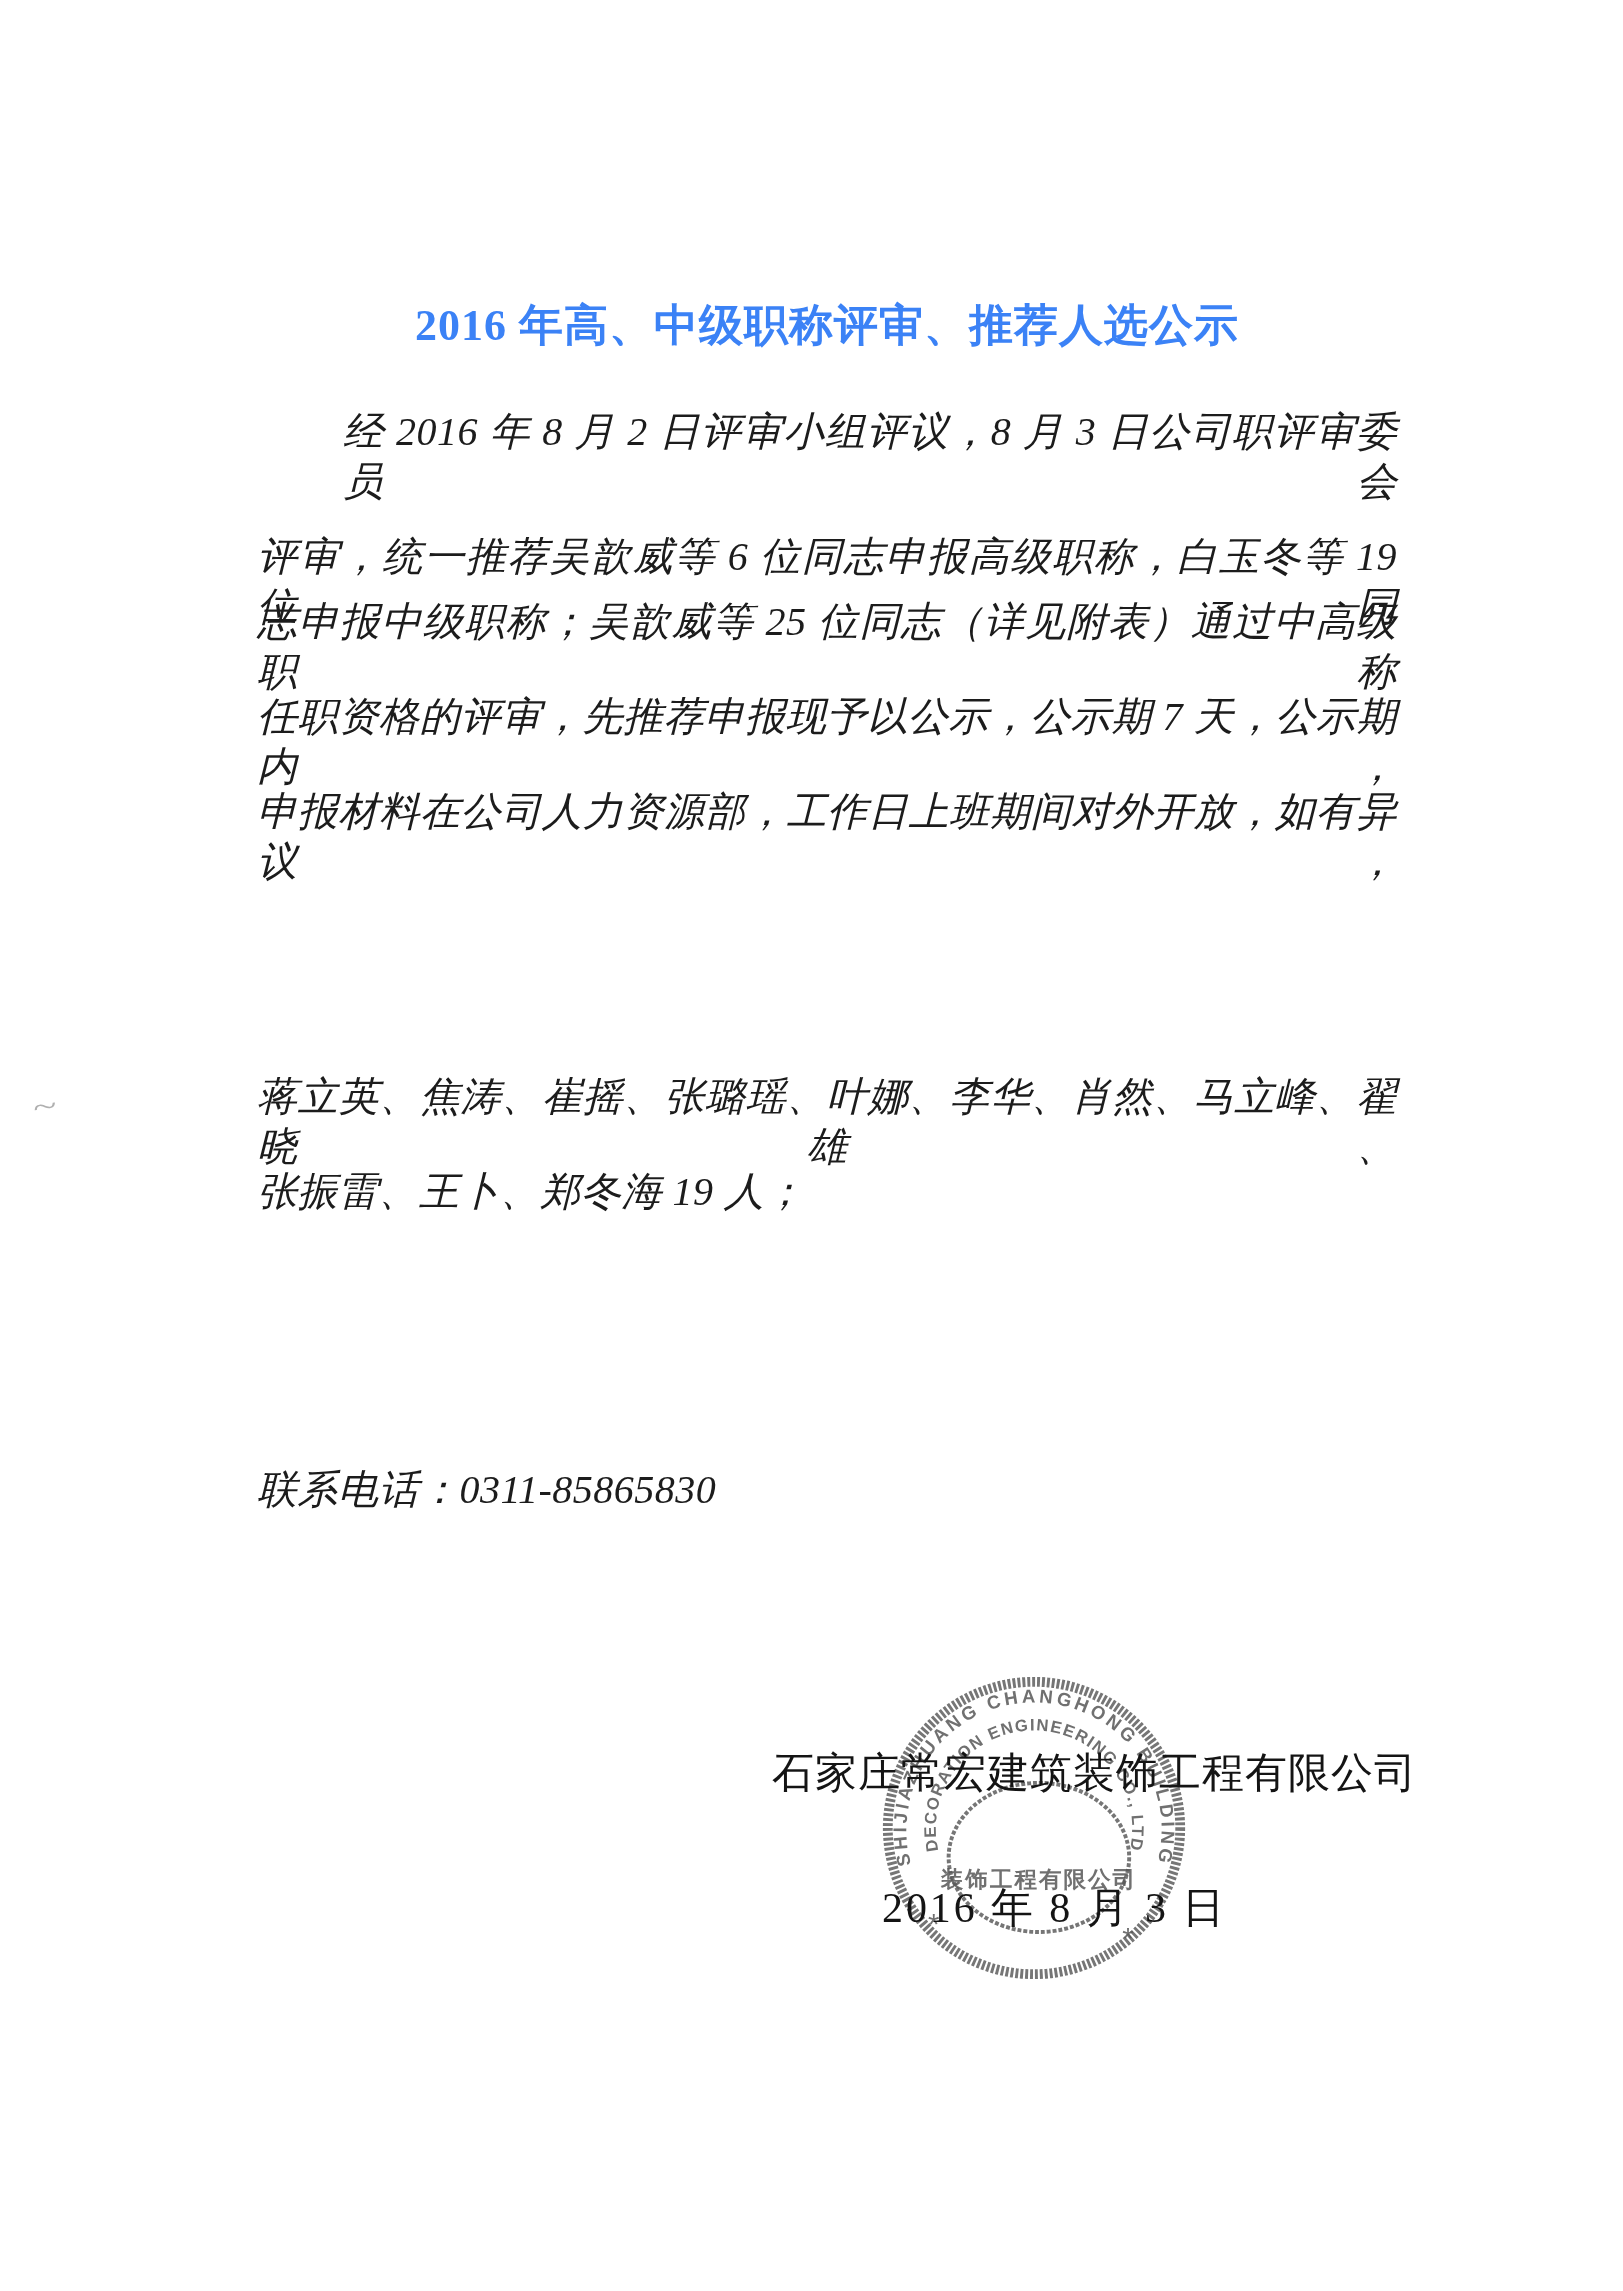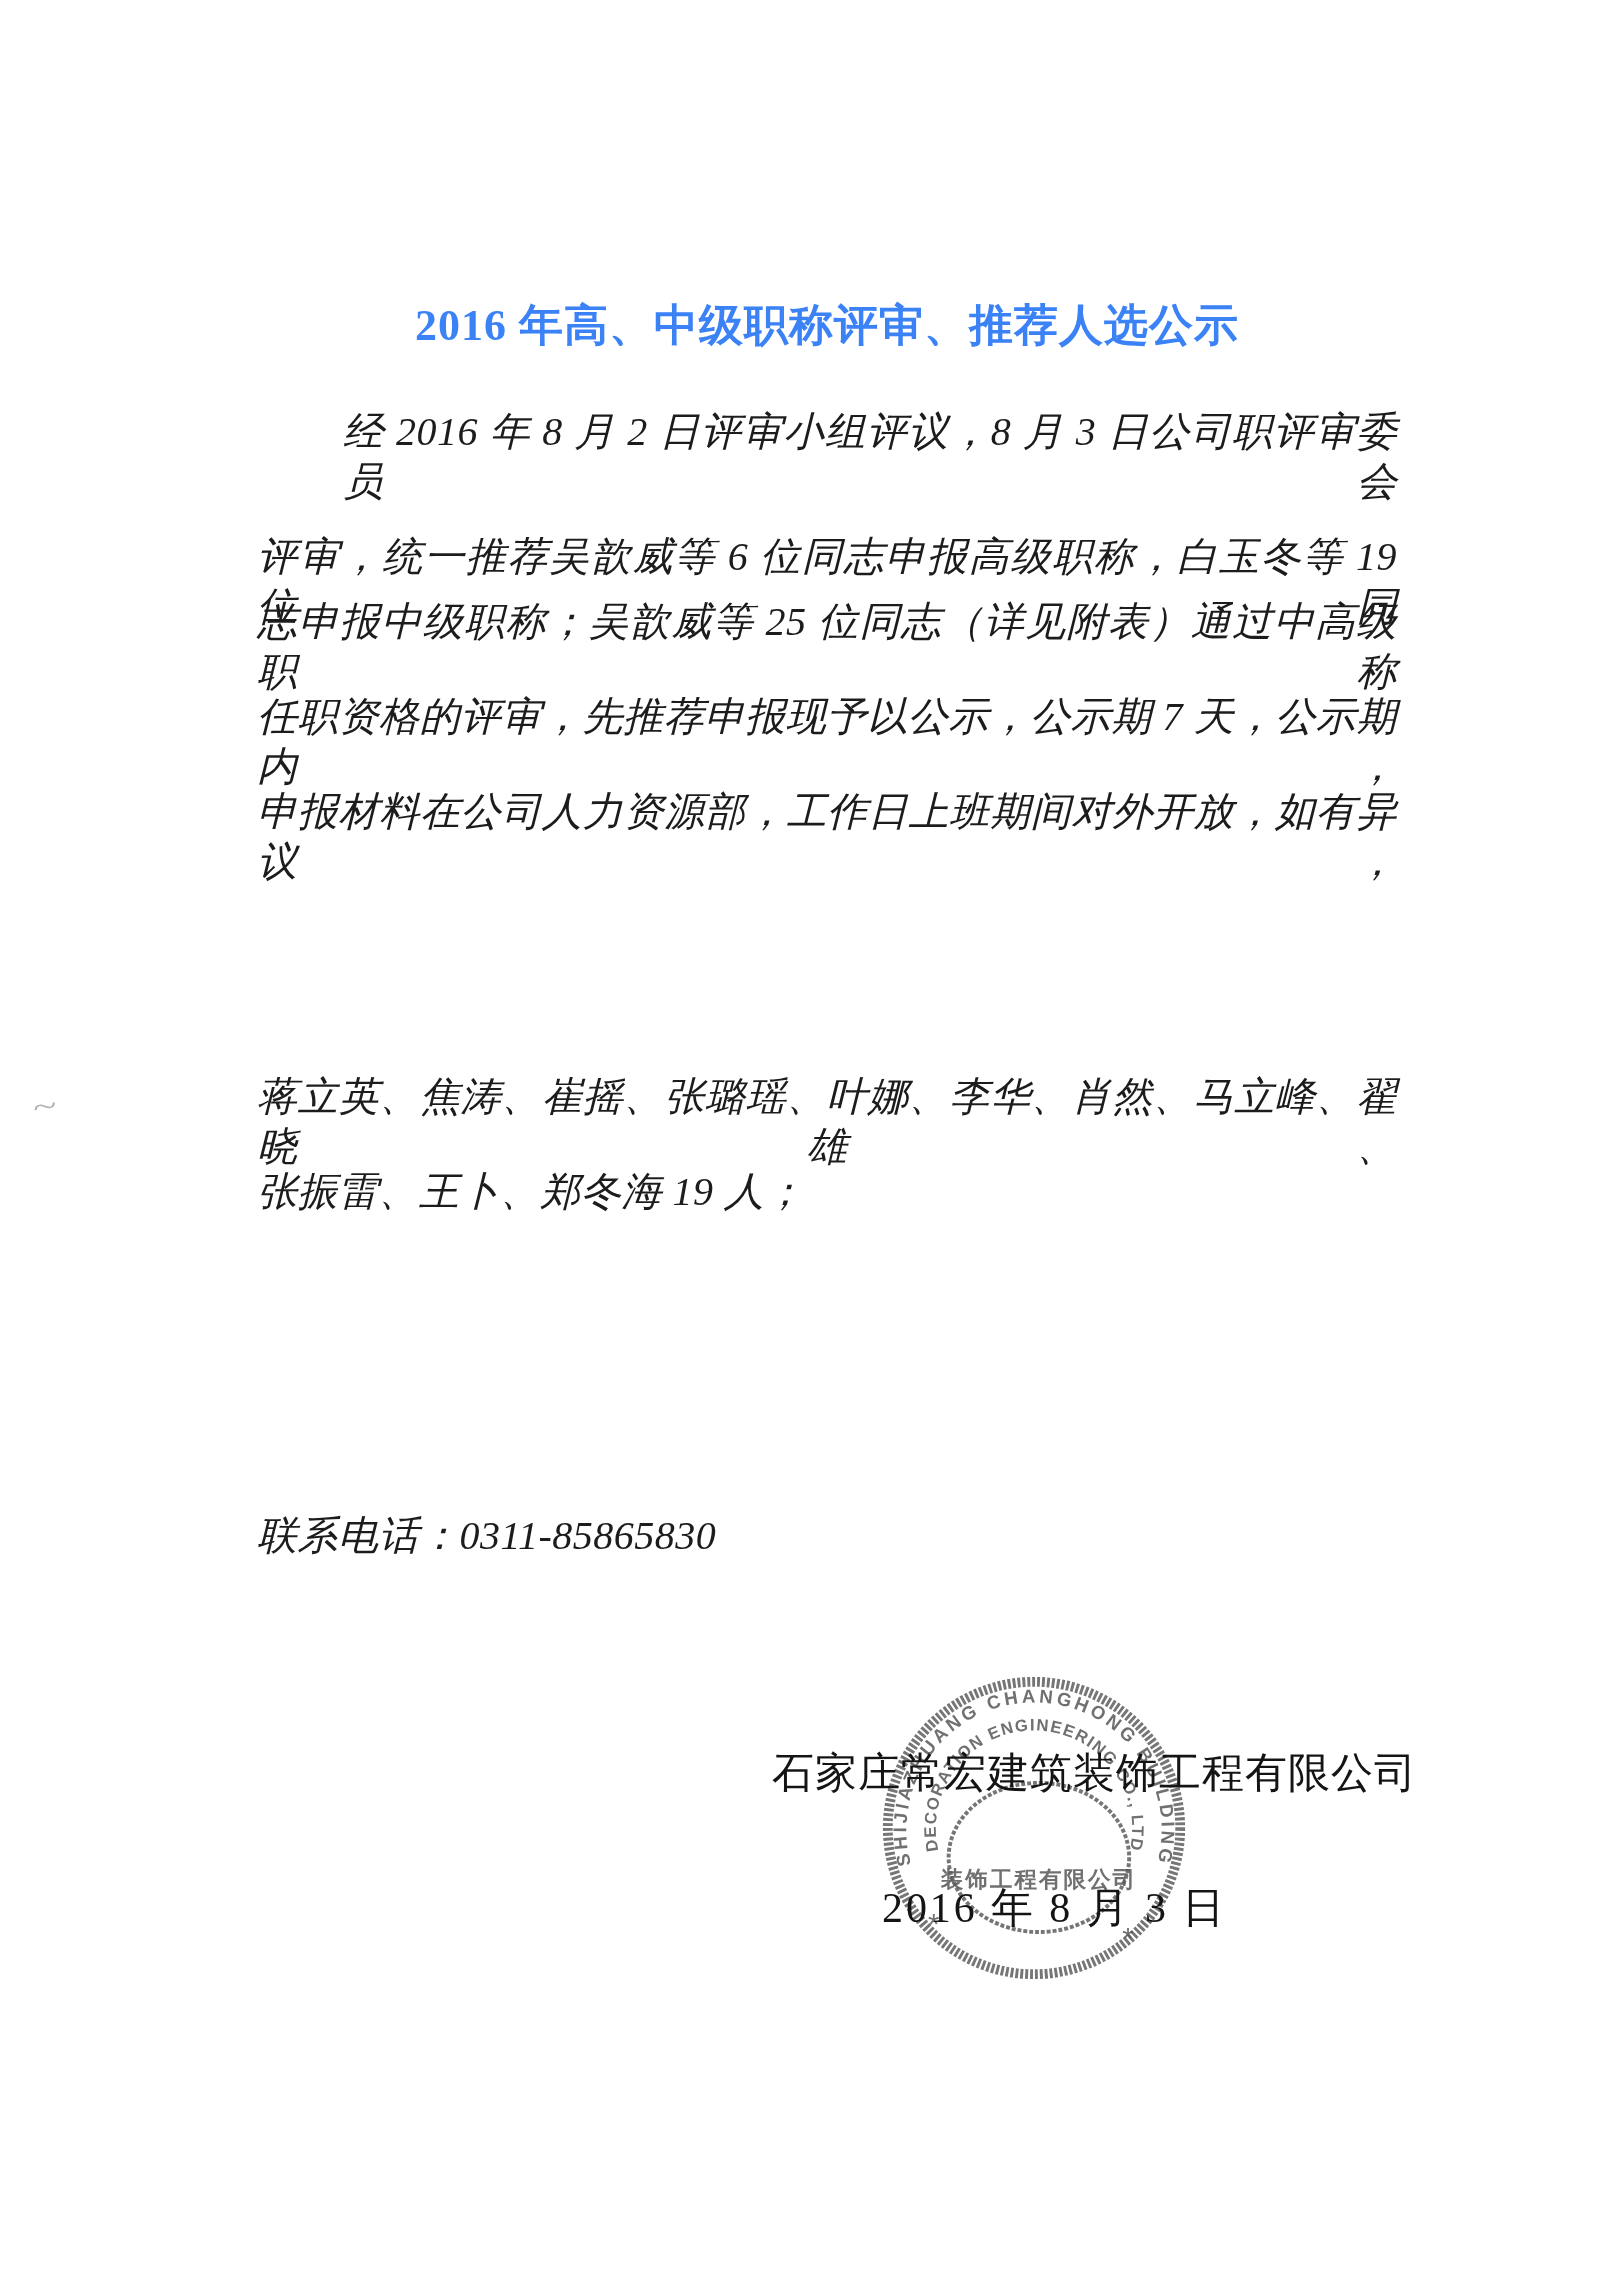--- a/index.html
+++ b/index.html
@@ -69,21 +69,21 @@
   <div class="line just indent" style="top:407px">经 2016 年 8 月 2 日评审小组评议，8 月 3 日公司职评审委员会</div>
   <div class="line just" style="top:532px">评审，统一推荐吴歆威等 6 位同志申报高级职称，白玉冬等 19 位同</div>
   <div class="line just" style="top:597px">志申报中级职称；吴歆威等 25 位同志（详见附表）通过中高级职称</div>
   <div class="line just" style="top:692px">任职资格的评审，先推荐申报现予以公示，公示期 7 天，公示期内，</div>
   <div class="line just" style="top:787px">申报材料在公司人力资源部，工作日上班期间对外开放，如有异议，</div>
 
   <div class="line just" style="top:1072px">蒋立英、焦涛、崔摇、张璐瑶、叶娜、李华、肖然、马立峰、翟晓雄、</div>
   <div class="line leftal" style="top:1167px">张振雷、王卜、郑冬海 19 人；</div>
 
 
-  <div class="line leftal" style="top:1511px">联系电话：0311-85865830</div>
+  <div class="line leftal" style="top:1465px">联系电话：0311-85865830</div>
 
   <svg class="stamp" width="314" height="314" viewBox="0 0 320 320" aria-hidden="true">
     <g fill="none" stroke="#585858" opacity="0.82">
       <circle cx="160" cy="160" r="149" stroke-width="10" stroke-dasharray="3 2"></circle>
       <ellipse cx="165" cy="190" rx="92" ry="76" stroke-width="4" stroke-dasharray="4 2"></ellipse>
     </g>
     <path id="arcOuter" d="M 34,194 A 130,130 0 1 1 286,194" fill="none"></path>
     <path id="arcInner" d="M 69,202 A 100,100 0 1 1 251,202" fill="none"></path>
     <text class="stamp-en outer" opacity="0.85">
       <textPath href="#arcOuter" startOffset="50%" text-anchor="middle">SHIJIAZHUANG CHANGHONG BUILDING</textPath>

